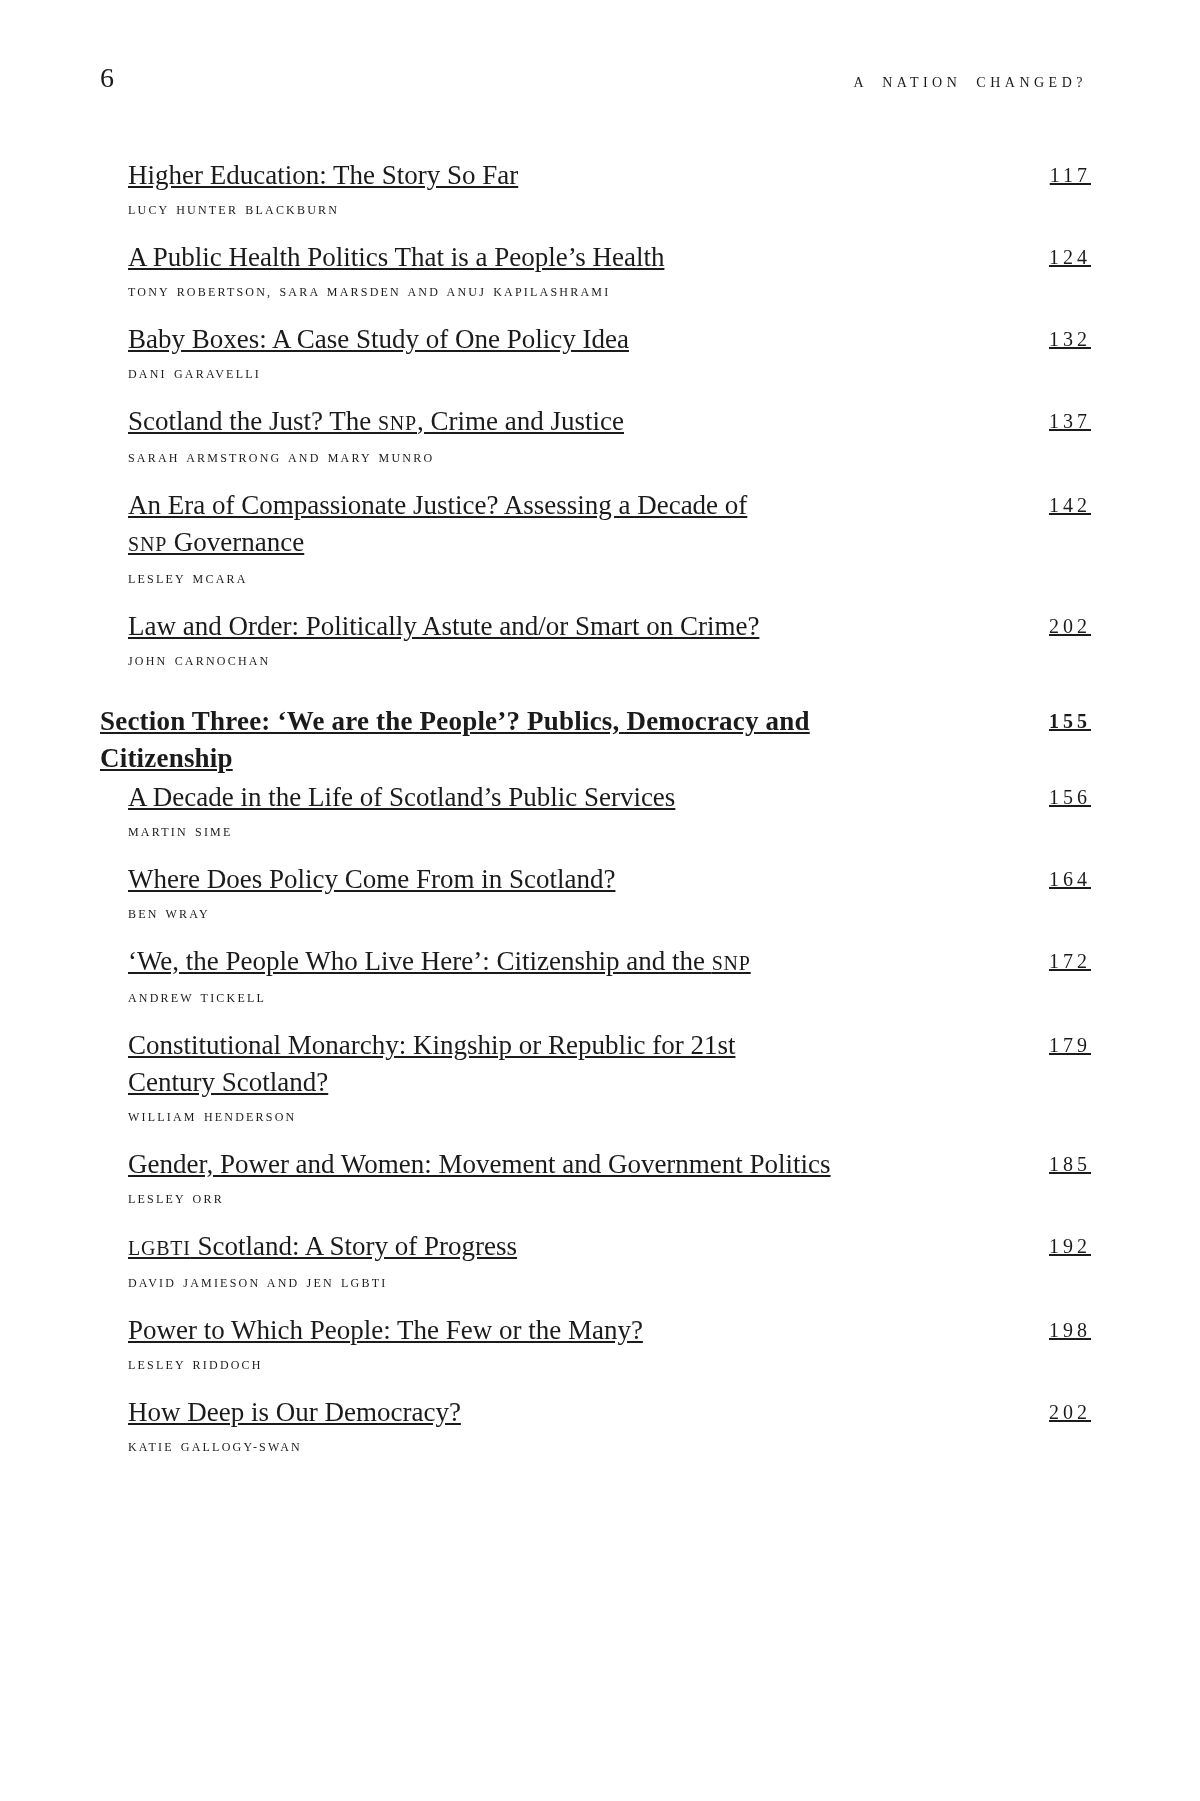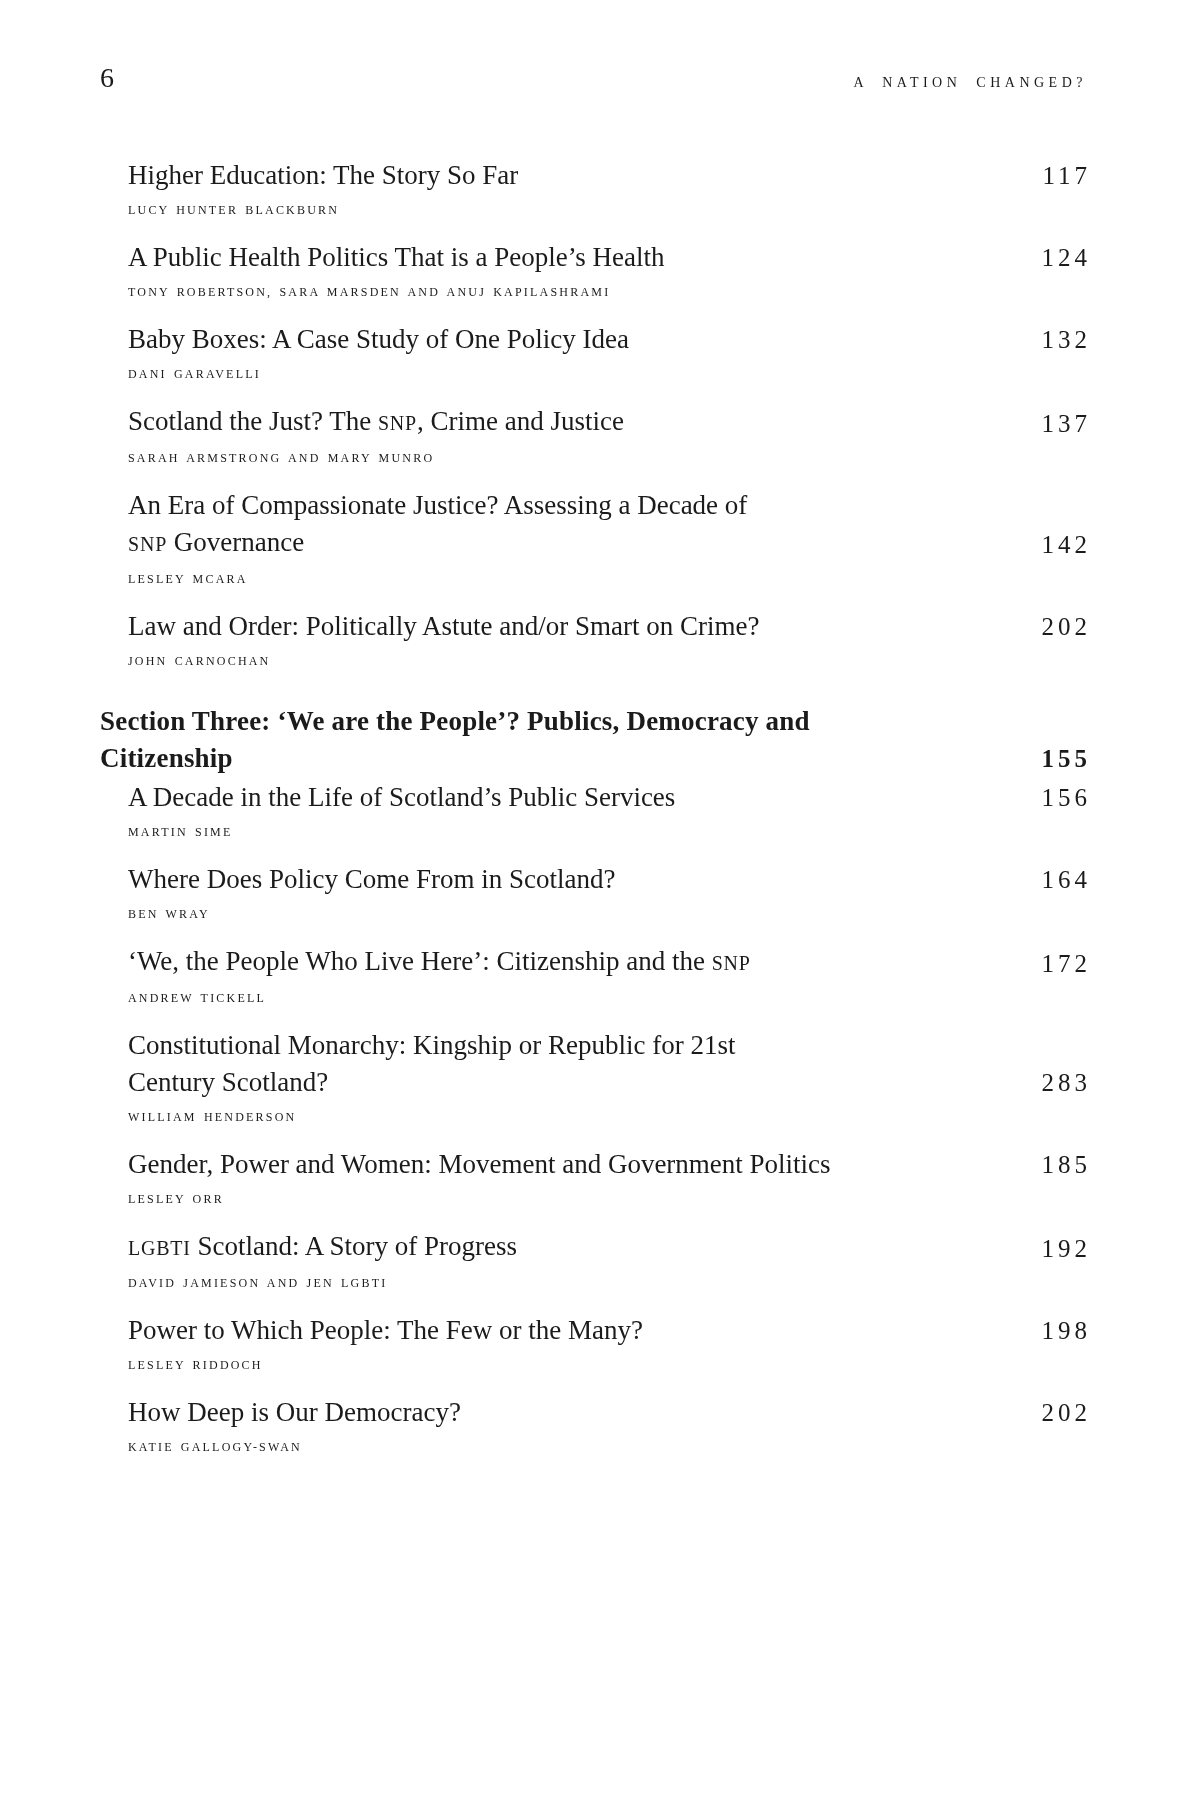--- a/index.html
+++ b/index.html
@@ -49,37 +49,37 @@
     padding-left:28px;
     margin-bottom:17px;
   }
   .section-heading{
     padding-left:0;
     margin-top:30px;
     margin-bottom:2px;
   }
   .title-row{
     display:flex;
-    align-items:flex-end;
+    text-decoration:underline;
   }
   .title{
     flex:1 1 auto;
     font-size:27px;
     line-height:37px;
     white-space:pre-line;
     padding-right:14px;
   }
   .section-heading .title{
     font-weight:700;
     letter-spacing:0.2px;
   }
   .page-num{
     margin-left:auto;
     flex:0 0 auto;
-    font-size:25px;
+    font-size:20px;
     line-height:37px;
     letter-spacing:4px;
     margin-right:-4px; 
     white-space:nowrap;
   }
   .section-heading .page-num{
     font-weight:700;
   }
   .author{
     margin-top:4px;
@@ -174,21 +174,21 @@
           <div class="title-row">
             <span class="title">‘We, the People Who Live Here’: Citizenship and the <span class="sc">SNP</span></span>
             <span class="page-num">172</span>
           </div>
           <div class="author">ANDREW TICKELL</div>
         </div>
         <div class="entry">
           <div class="title-row">
             <span class="title">Constitutional Monarchy: Kingship or Republic for 21st
 Century Scotland?</span>
-            <span class="page-num">283</span>
+            <span class="page-num">179</span>
           </div>
           <div class="author">WILLIAM HENDERSON</div>
         </div>
         <div class="entry">
           <div class="title-row">
             <span class="title">Gender, Power and Women: Movement and Government Politics</span>
             <span class="page-num">185</span>
           </div>
           <div class="author">LESLEY ORR</div>
         </div>

